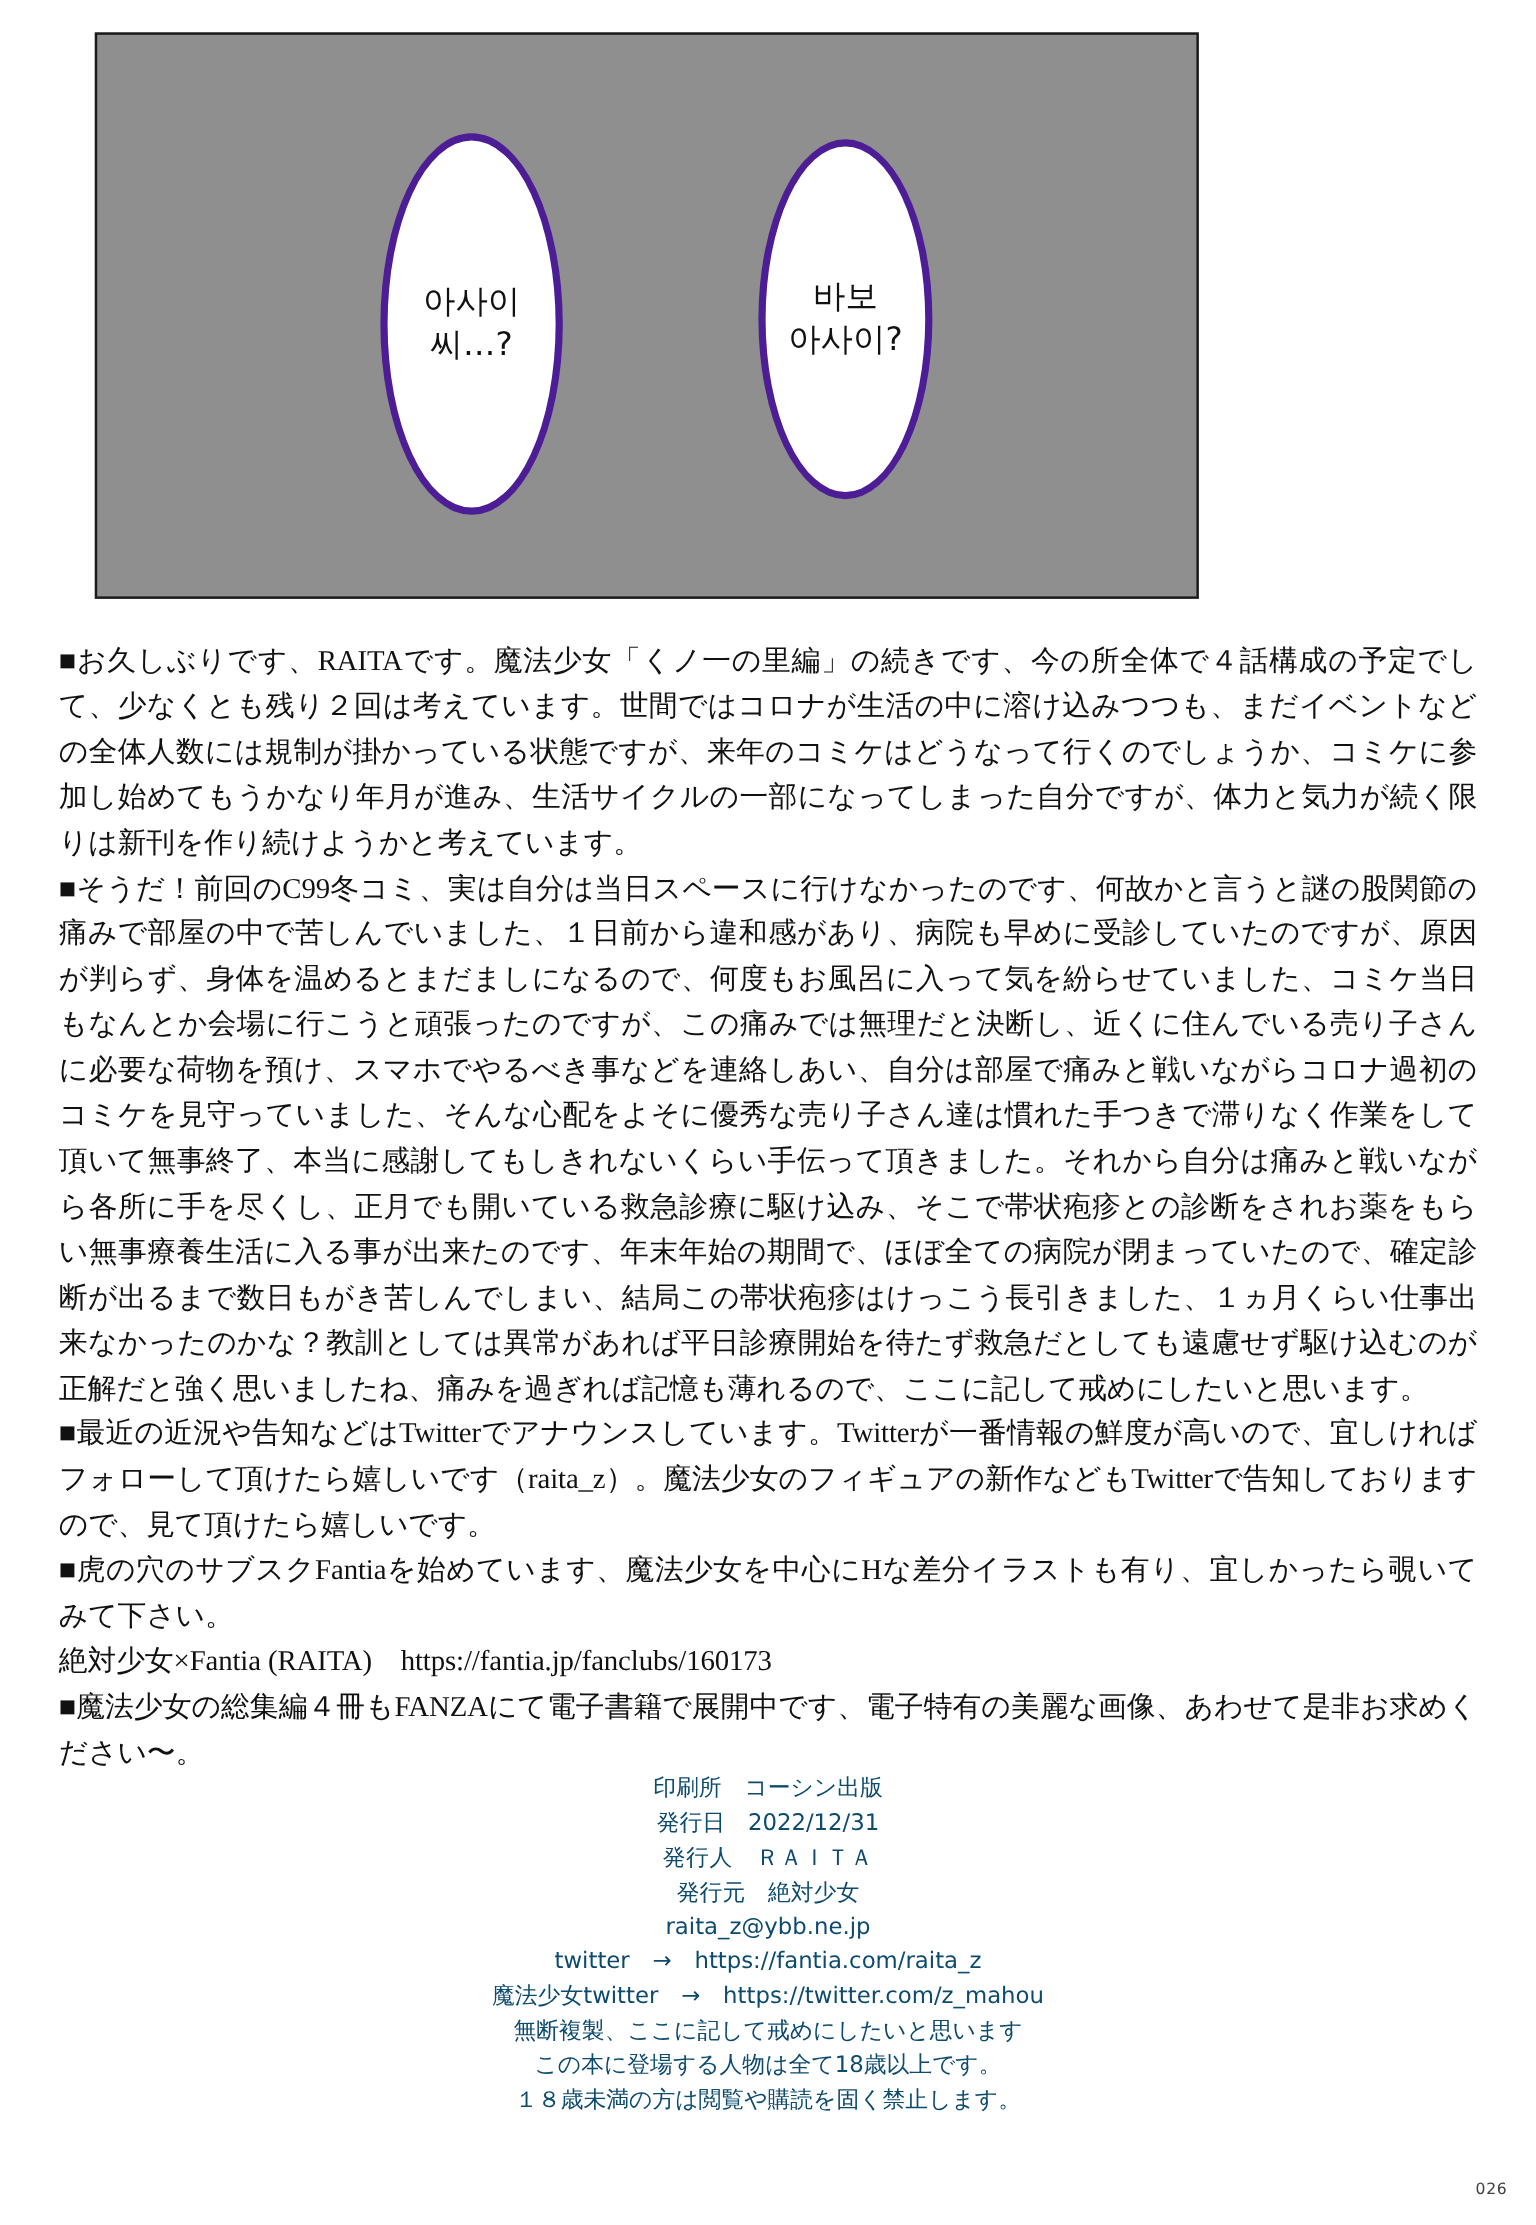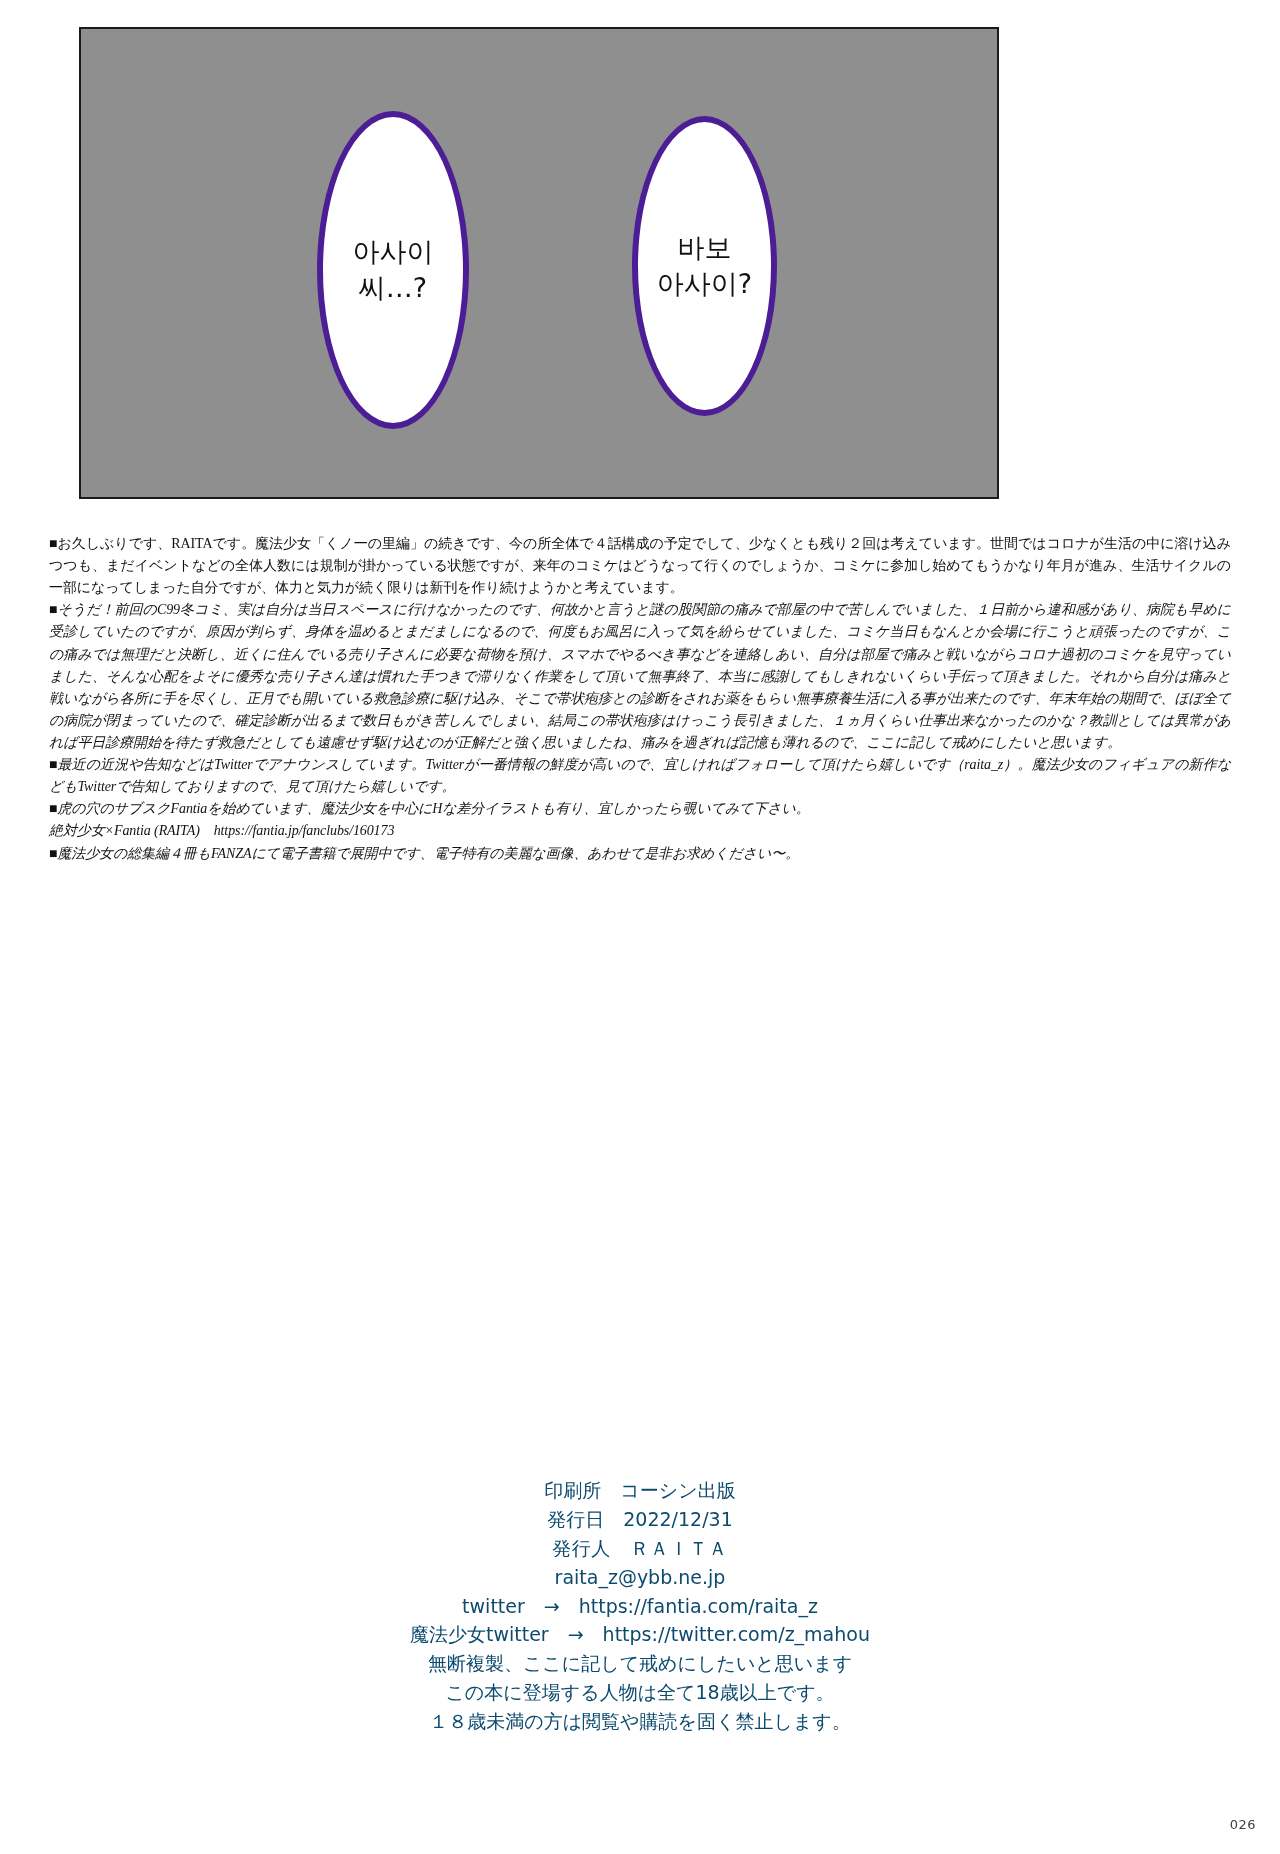--- a/index.html
+++ b/index.html
@@ -63,30 +63,29 @@
   }
 
   
   .content {
     position: absolute;
     left: 49px;
     top: 533px;
     width: 1182px;
   }
   .para {
-    font-size: 14px;
+    font-size: 24px;
     line-height: 1.58;
     text-align: justify;
     text-justify: inter-ideograph;
     margin: 0 0 0 0;
     letter-spacing: -0.1px;
   }
   .para + .para {
     margin-top: 0px;
-    font-style: italic;
   }
   .gap-block {
     margin-top: 24px;
   }
 
   
   .colophon {
     position: absolute;
     left: 0;
     top: 1476px;
@@ -132,20 +131,21 @@
     <p class="para gap-block">■最近の近況や告知などはTwitterでアナウンスしています。Twitterが一番情報の鮮度が高いので、宜しければフォローして頂けたら嬉しいです（raita_z）。魔法少女のフィギュアの新作などもTwitterで告知しておりますので、見て頂けたら嬉しいです。</p>
     <p class="para gap-block">■虎の穴のサブスクFantiaを始めています、魔法少女を中心にHな差分イラストも有り、宜しかったら覗いてみて下さい。</p>
     <p class="para">絶対少女×Fantia (RAITA)　https://fantia.jp/fanclubs/160173</p>
     <p class="para gap-block">■魔法少女の総集編４冊もFANZAにて電子書籍で展開中です、電子特有の美麗な画像、あわせて是非お求めください〜。</p>
   </div>
 
   <div class="colophon">
     <div>印刷所　コーシン出版</div>
     <div>発行日　2022/12/31</div>
     <div class="wide">発行人　ＲＡＩＴＡ</div>
+    <div>発行元　絶対少女</div>
     <div>raita_z@ybb.ne.jp</div>
     <div>twitter　→　https://fantia.com/raita_z</div>
     <div>魔法少女twitter　→　https://twitter.com/z_mahou</div>
     <div>無断複製、ここに記して戒めにしたいと思います</div>
     <div>この本に登場する人物は全て18歳以上です。</div>
     <div>１８歳未満の方は閲覧や購読を固く禁止します。</div>
   </div>
 
   <div class="page-number">026</div>
 

